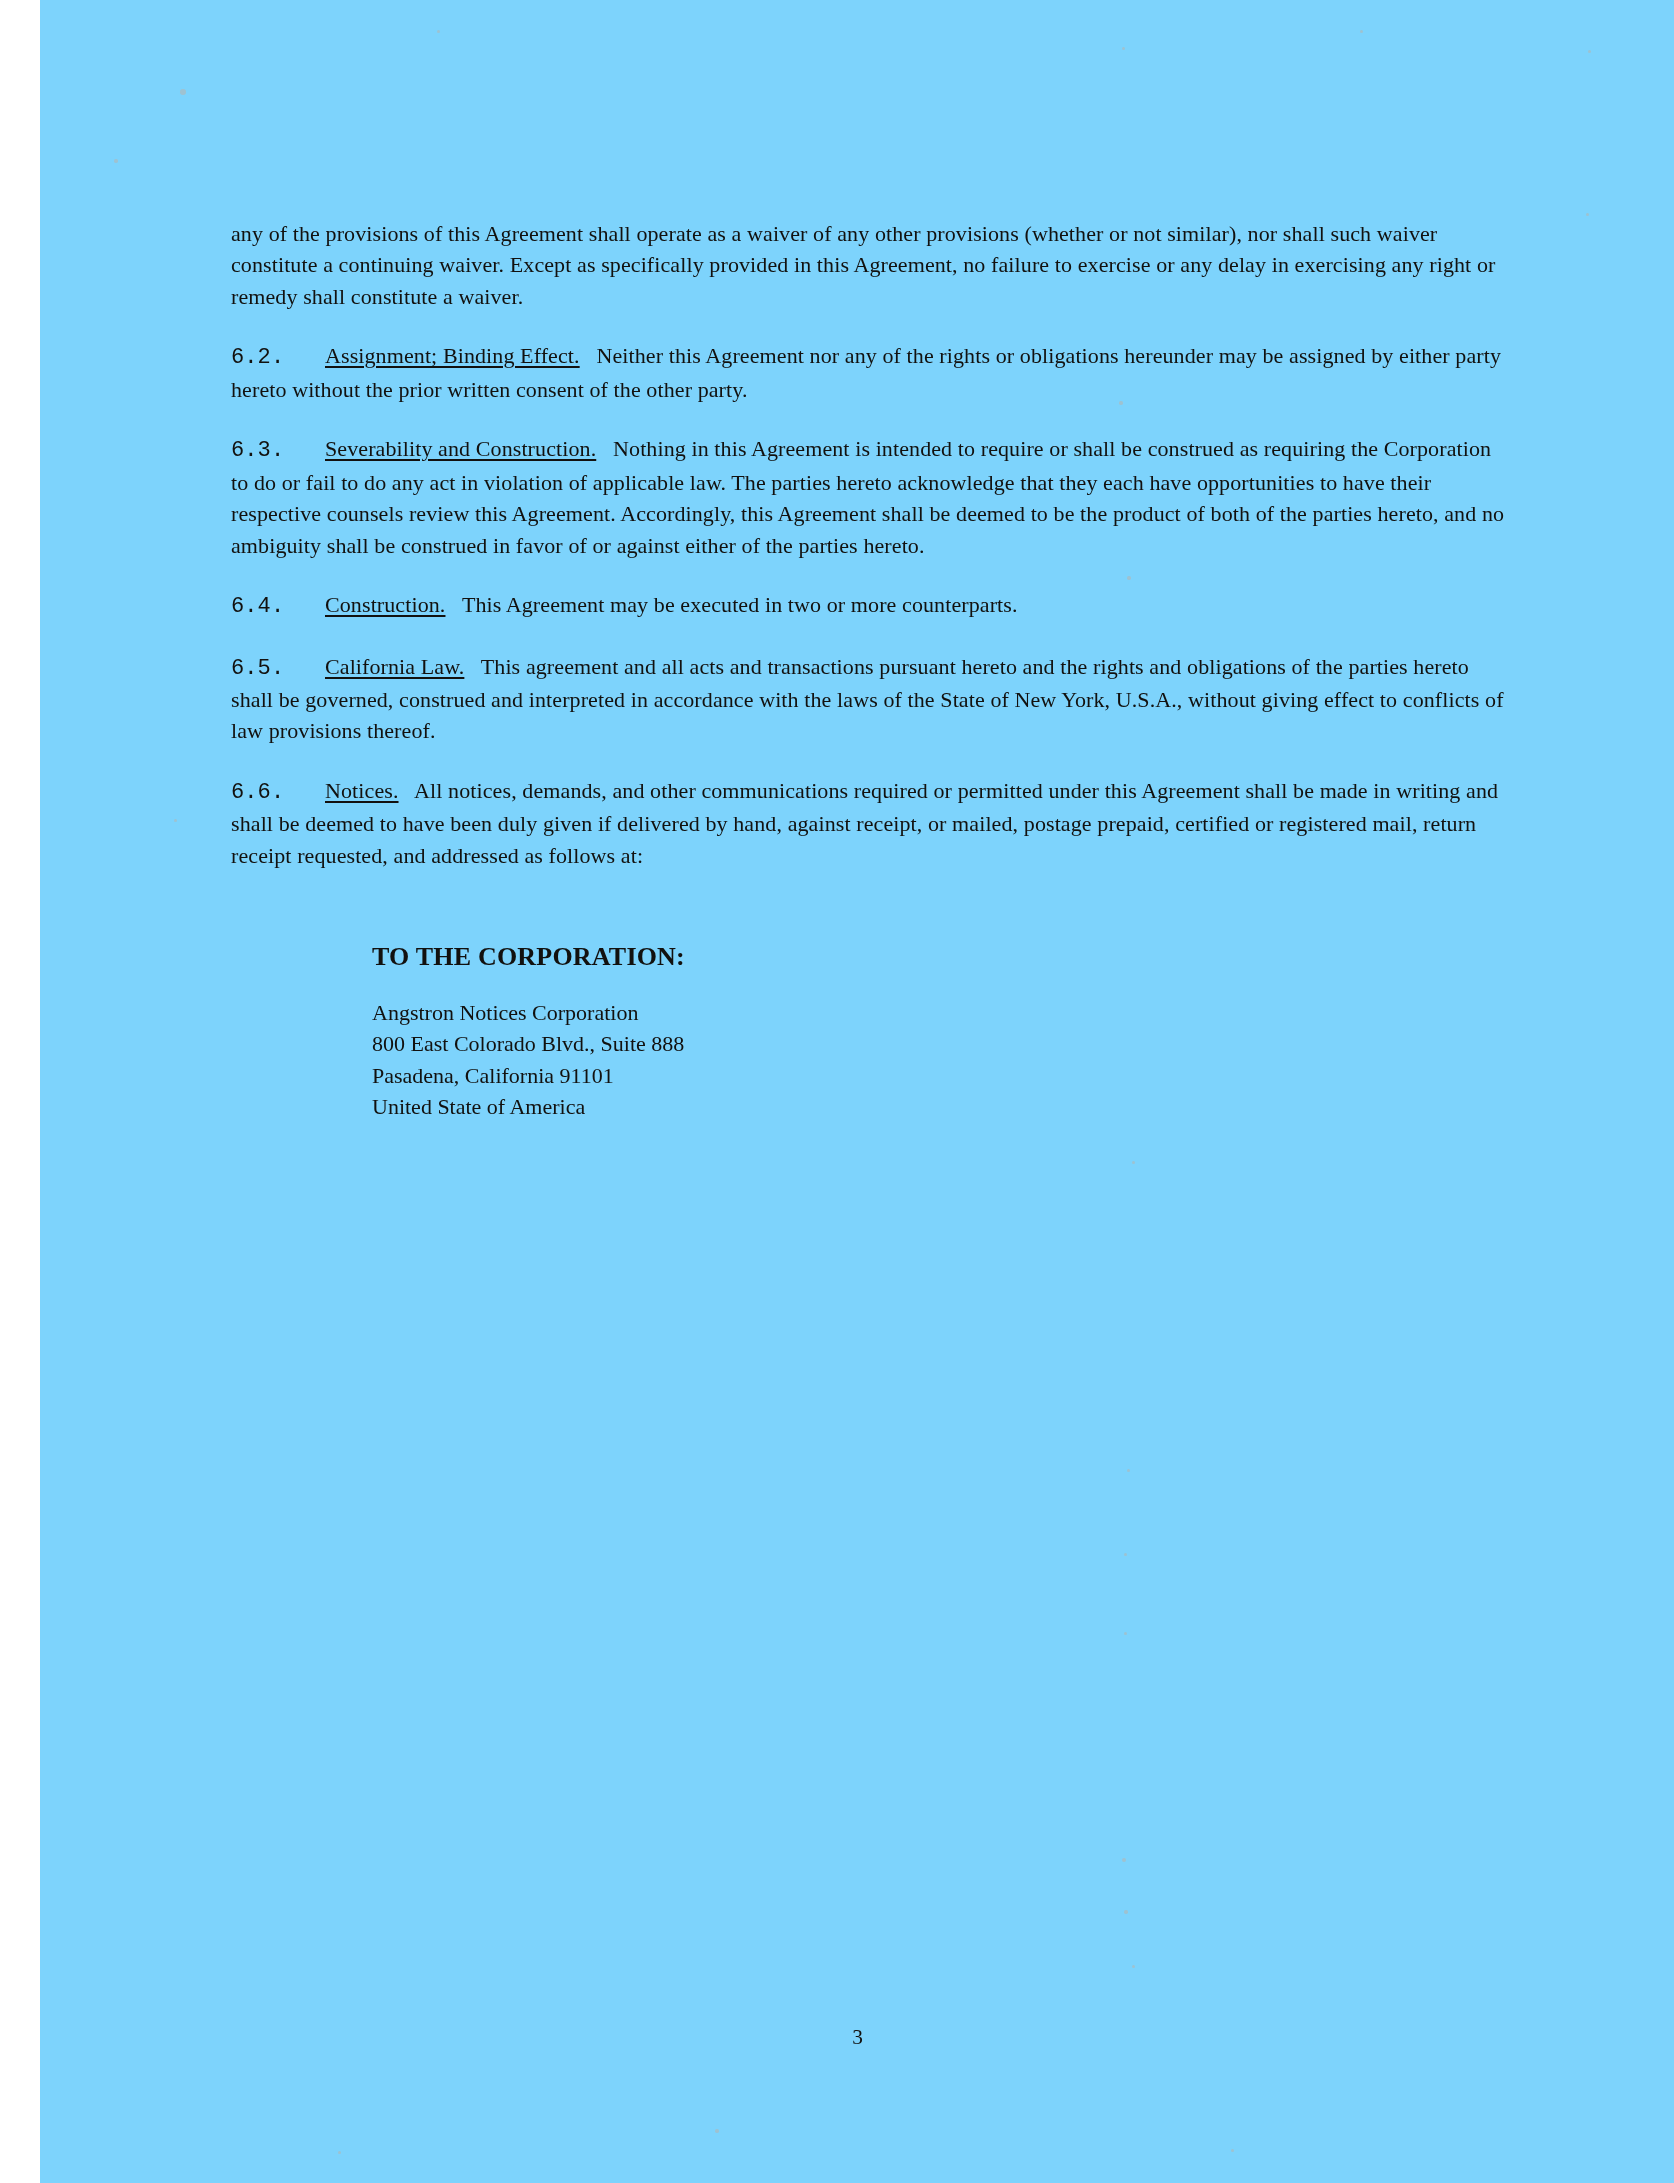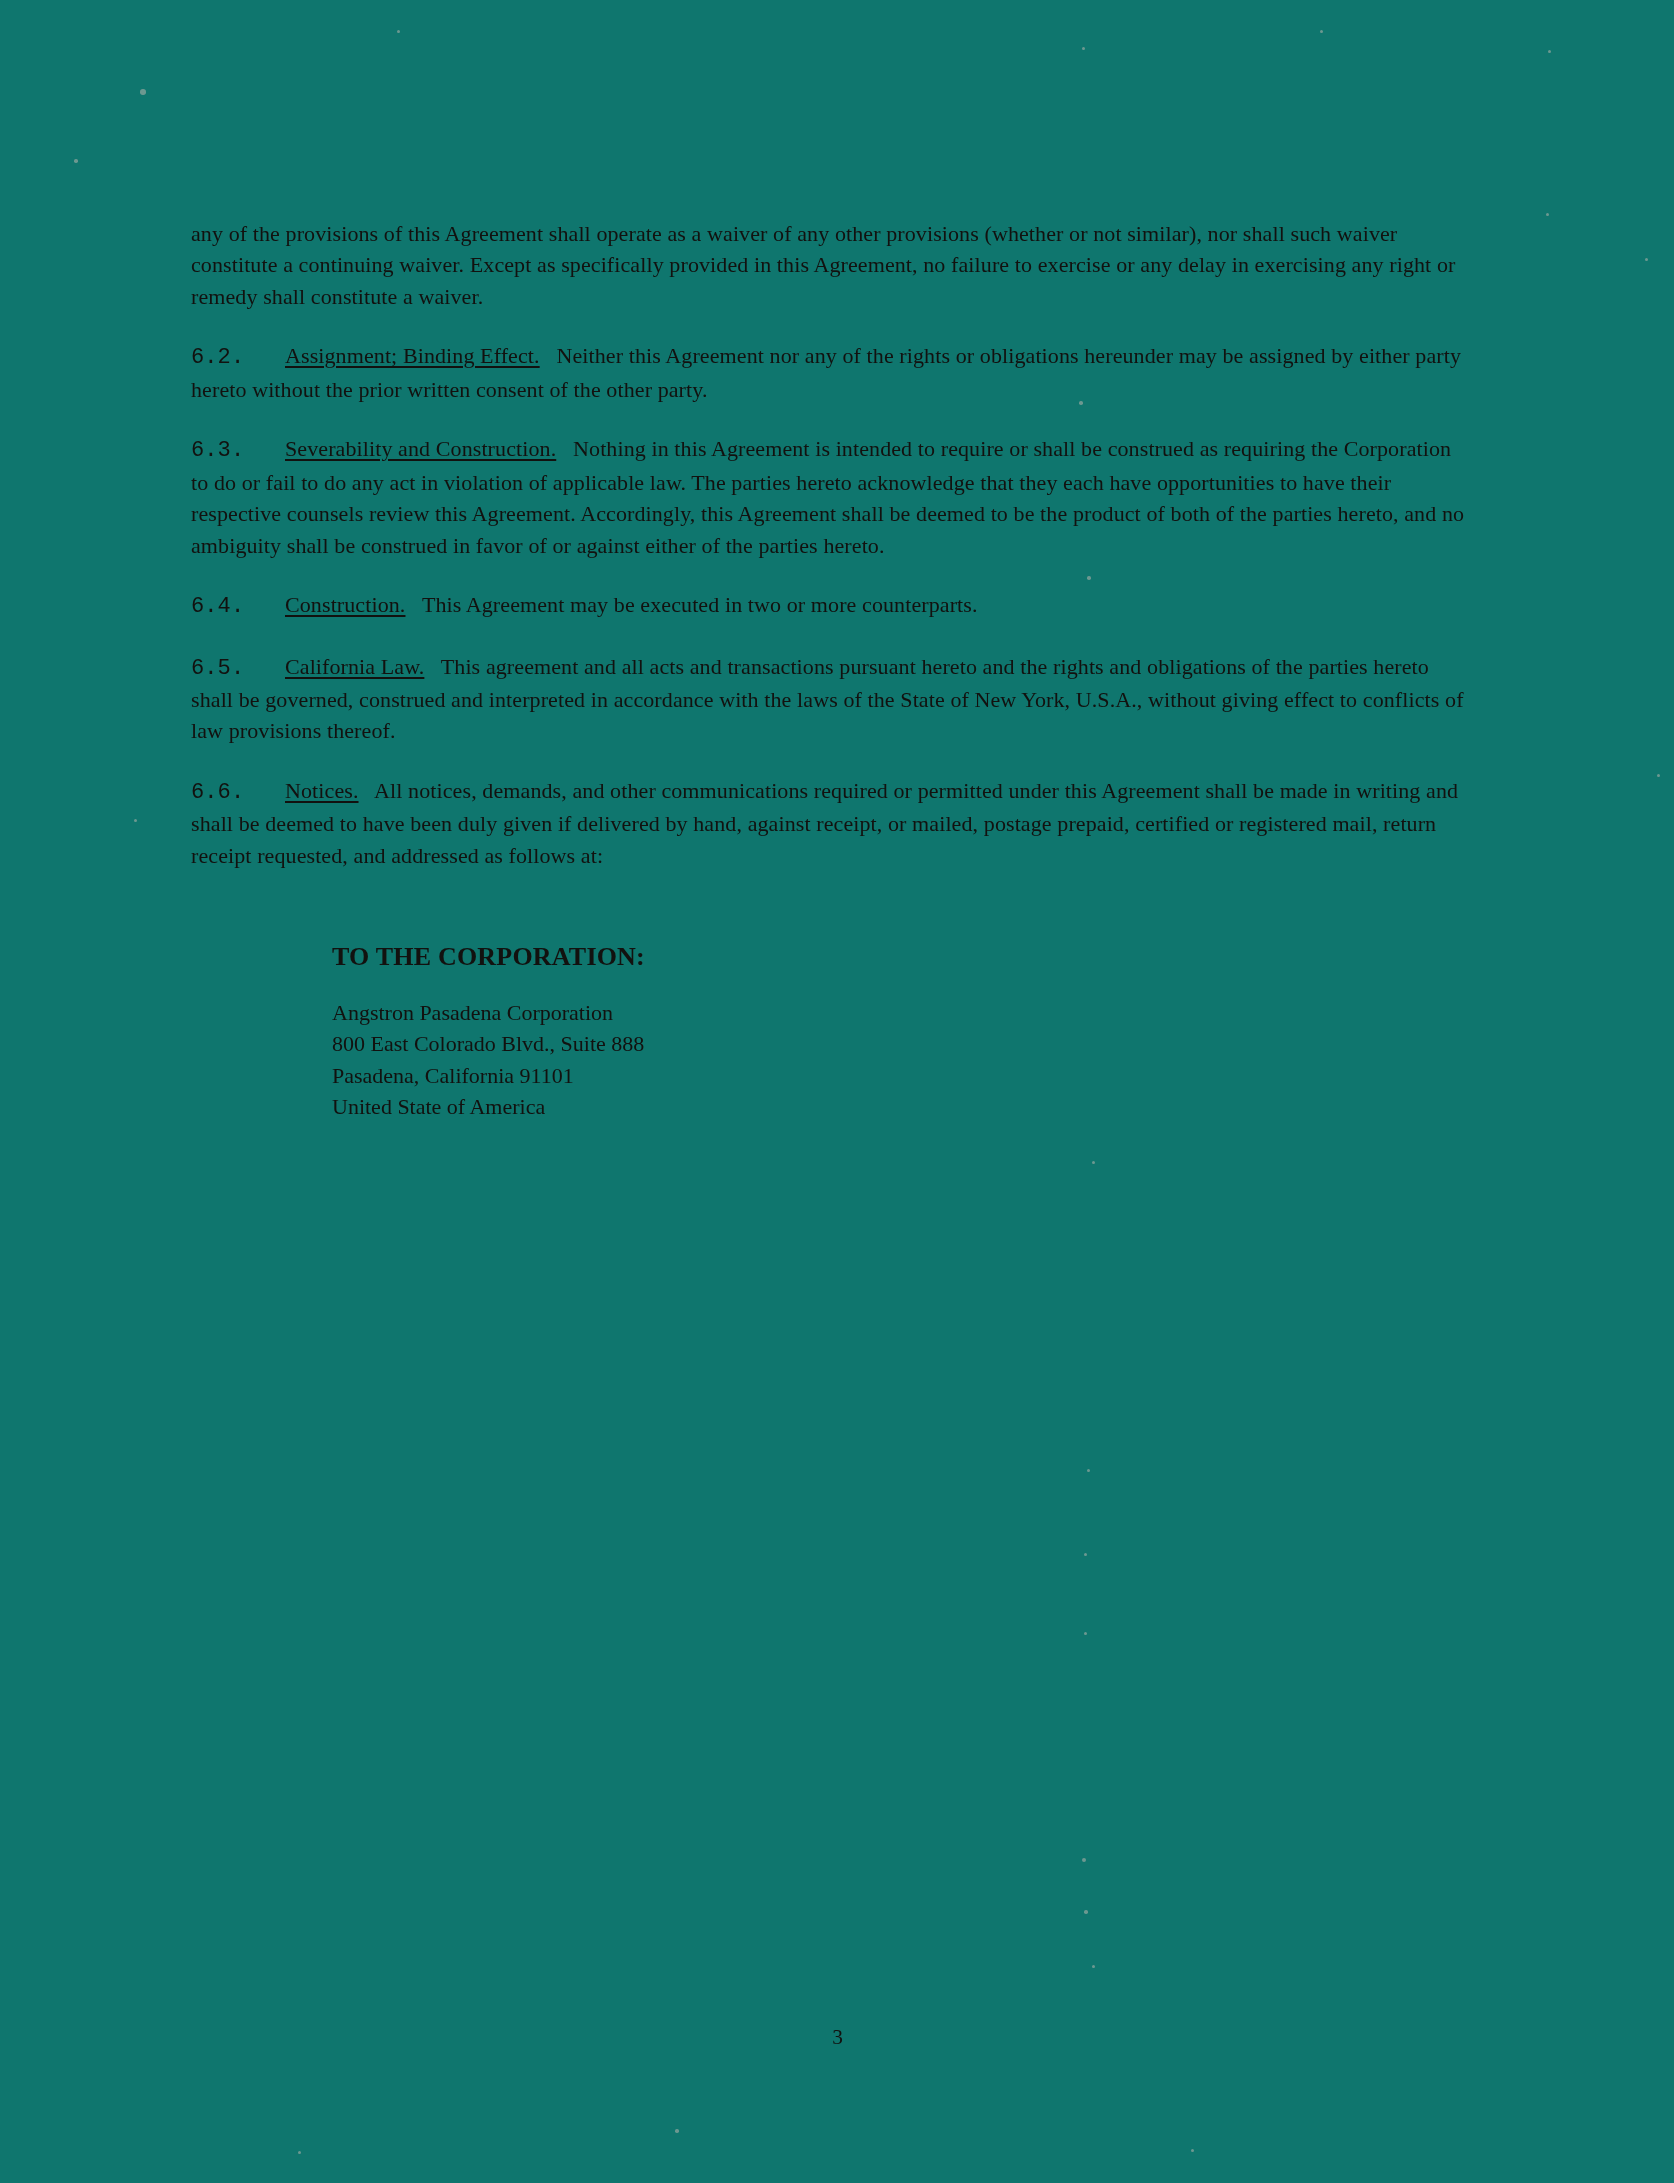--- a/index.html
+++ b/index.html
@@ -11,21 +11,22 @@
     width: 1675px;
     height: 2183px;
     position: relative;
     font-family: "Liberation Serif", serif;
     color: #12110f;
     overflow: hidden;
   }
   .page {
     position: absolute;
     inset: 0;
-    background: #0f766e;
+    background: #7dd3fc;
+    margin-left: 40px;
   }
   
   .speck {
     position: absolute;
     background: #b9b5ad;
     border-radius: 50%;
     opacity: .55;
     pointer-events: none;
   }
   .content {
@@ -132,21 +133,21 @@
 
     <p class="para gap-after">
       <span class="sec-num">6.6.</span><span class="sec-title">Notices.</span>&nbsp;&nbsp; <span>All notices, demands, and other communications required or permitted under this Agreement shall be made in writing and shall be deemed to have been duly given if delivered by hand, against receipt, or mailed, postage prepaid, certified or registered mail, return receipt requested, and addressed as follows at:</span>
     </p>
 
     <div class="spacer-lg"></div>
 
     <div class="block-indent">
       <div class="addr-head">TO THE CORPORATION:</div>
       <div class="addr-lines">
-        <div>Angstron Pasadena Corporation</div>
+        <div>Angstron Notices Corporation</div>
         <div>800 East Colorado Blvd., Suite 888</div>
         <div>Pasadena, California 91101</div>
         <div>United State of America</div>
       </div>
     </div>
 
 
   </div>
 
   <div class="page-number">3</div>

